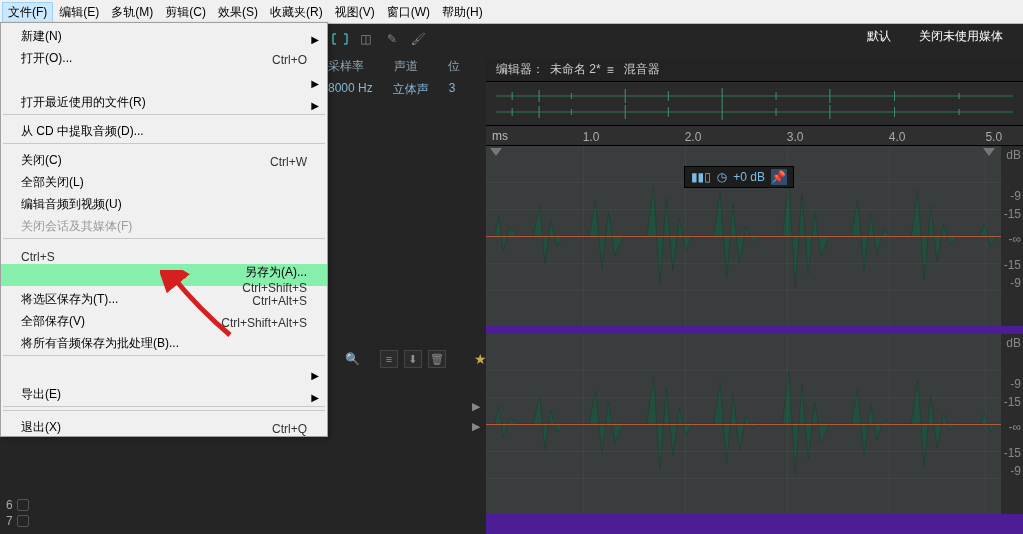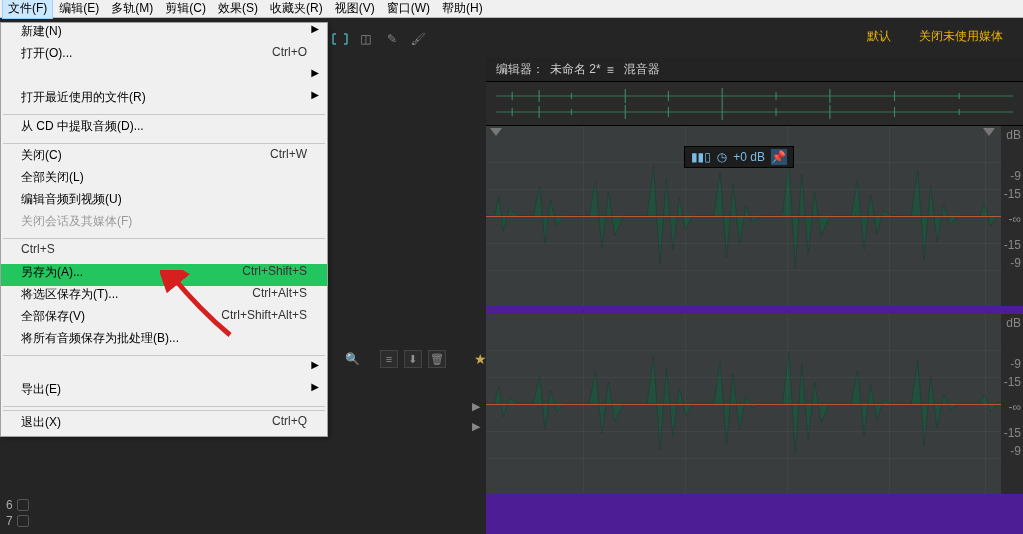--- a/index.html
+++ b/index.html
@@ -1,28 +1,28 @@
 <!DOCTYPE html>
 <html><head>
 <meta charset="utf-8">
 <style>
 * { margin:0; padding:0; box-sizing:border-box; font-family:"Microsoft YaHei","PingFang SC",sans-serif; font-size:12px; -webkit-user-select:none; user-select:none;}
 html,body{width:1023px;height:534px;overflow:hidden;background:#2c2c2c;}
 .app{position:relative;width:1023px;height:534px;background:#252525;}
-.menubar{height:18px;background:#f0f0f0;display:flex;align-items:center;padding:0 2px;border-bottom:1px solid #bbb;}
+.menubar{height:24px;background:#f0f0f0;display:flex;align-items:flex-end;padding:0 2px;border-bottom:1px solid #bbb;}
 .menubar .mi{padding:2px 6px;color:#000;cursor:default;}
 .menubar .mi.active{background:#cce8ff;border:1px solid #99d1ff;padding:1px 5px;}
 .toolbar{position:absolute;left:330px;top:24px;height:30px;display:flex;align-items:center;gap:6px;}
 .toolbar .tbtn{width:20px;height:20px;color:#888;display:flex;align-items:center;justify-content:center;}
-.topright{position:absolute;right:20px;top:28px;display:flex;gap:28px;color:#eab308;font-size:13px;}
+.topright{position:absolute;right:20px;top:28px;display:flex;gap:28px;color:#ffffff;font-size:13px;}
 
 .dropdown{position:absolute;left:0;top:22px;width:328px;background:#f0f0f0;border:1px solid #a0a0a0;box-shadow:2px 2px 4px rgba(0,0,0,.3);z-index:50;}
-.dropdown .row{height:22px;display:flex;align-items:flex-start;padding:0 20px 0 20px;color:#000;position:relative;}
+.dropdown .row{height:22px;display:flex;align-items:flex-end;padding:0 20px 0 20px;color:#000;position:relative;}
 .dropdown .row.disabled{color:#9a9a9a;}
-.dropdown .row.hl{background:#22c55e;}
+.dropdown .row.hl{background:#86efac;flex-direction:column;}
 .dropdown .row .lbl{flex:1;}
 .dropdown .row .sc{color:#333;font-size:12px;}
 .dropdown .row .sub{position:absolute;right:8px;font-size:10px;}
 .dropdown .sep{height:1px;background:#c8c8c8;margin:3px 2px;}
 
 .arrow{position:absolute;left:160px;top:270px;z-index:60;pointer-events:none;}
 
 .leftpanel{position:absolute;left:328px;top:54px;width:160px;color:#9ac6de;}
 .leftpanel .head{display:flex;gap:30px;color:#8ea5b5;font-size:11px;padding:4px 0;}
 .leftpanel .vals{display:flex;gap:20px;font-size:11px;color:#84b6d5;padding:2px 0;}
@@ -160,20 +160,32 @@
 
 <svg class="arrow" width="90" height="70">
   <defs>
         <marker id="ah" markerWidth="10" markerHeight="10" refX="2" refY="3" orient="auto">
           <path d="M0,0 L0,6 L8,3 z" fill="#d62020"></path>
         </marker>
       </defs>
   <path d="M70 65 Q 40 40 12 6" stroke="#d62020" stroke-width="5" fill="none" marker-end="url(#ah)"></path>
 </svg>
 
+<div class="leftpanel">
+  <div class="head">
+    <span>采样率</span>
+    <span>声道</span>
+    <span>位</span>
+  </div>
+  <div class="vals">
+    <span>8000 Hz</span>
+    <span>立体声</span>
+    <span>3</span>
+  </div>
+</div>
 
 <div class="botctrl">
   <span>🔍</span>
   <span style="width:8px"></span>
   <div class="b">≡</div>
   <div class="b">⬇</div>
   <div class="b">🗑</div>
   <span style="width:16px"></span>
   <span class="stargold">★</span>
 </div>
@@ -226,20 +238,28 @@
             <line x1="210" y1="18" x2="210" y2="34"></line>
             <line x1="260" y1="22" x2="260" y2="30"></line>
             <line x1="310" y1="19" x2="310" y2="33"></line>
             <line x1="370" y1="21" x2="370" y2="31"></line>
             <line x1="430" y1="23" x2="430" y2="29"></line>
       </g>
     </svg>
   </div>
   <span class="righttool">⊕</span>
 
+  <div class="timeruler">
+    <span class="unit">ms</span>
+    <span class="tick" style="left:18%">1.0</span>
+    <span class="tick" style="left:37%">2.0</span>
+    <span class="tick" style="left:56%">3.0</span>
+    <span class="tick" style="left:75%">4.0</span>
+    <span class="tick" style="left:93%">5.0</span>
+  </div>
   <span class="righttool2">🎧</span>
 
   <div class="wavewrap">
     <div class="starttri" style="left:4px;top:2px"></div>
     <div class="endtri" style="right:28px;top:2px"></div>
     <div class="grid">
       <div class="vline" style="left:18%"></div>
           <div class="vline" style="left:37%"></div>
           <div class="vline" style="left:56%"></div>
           <div class="vline" style="left:75%"></div>

